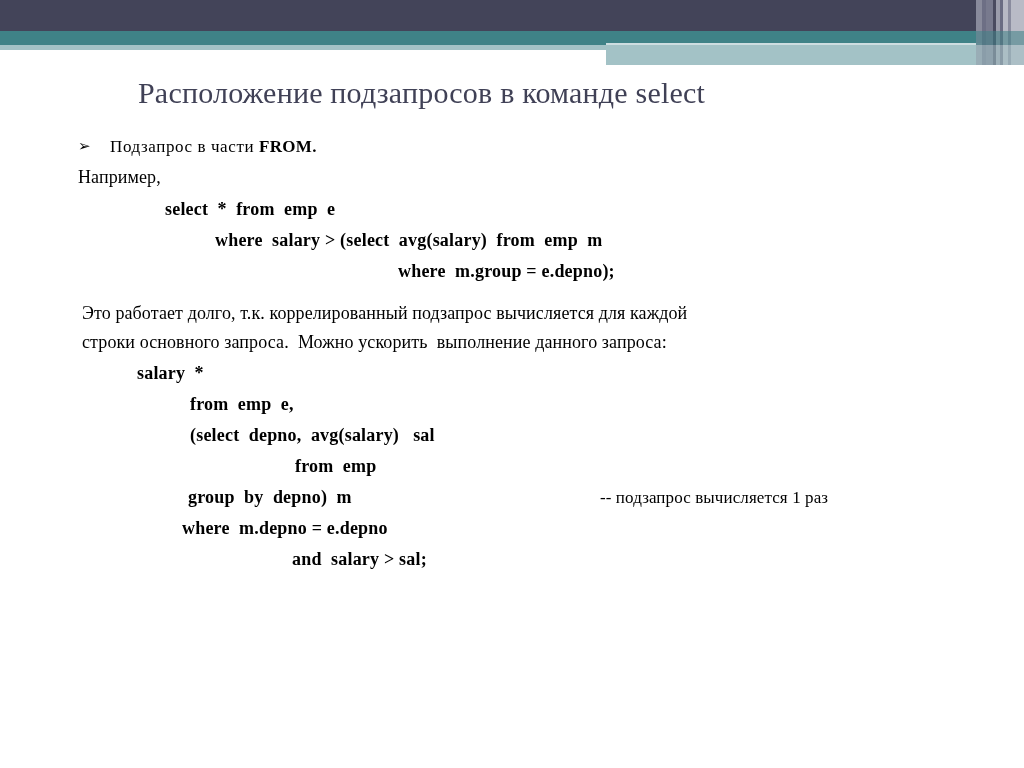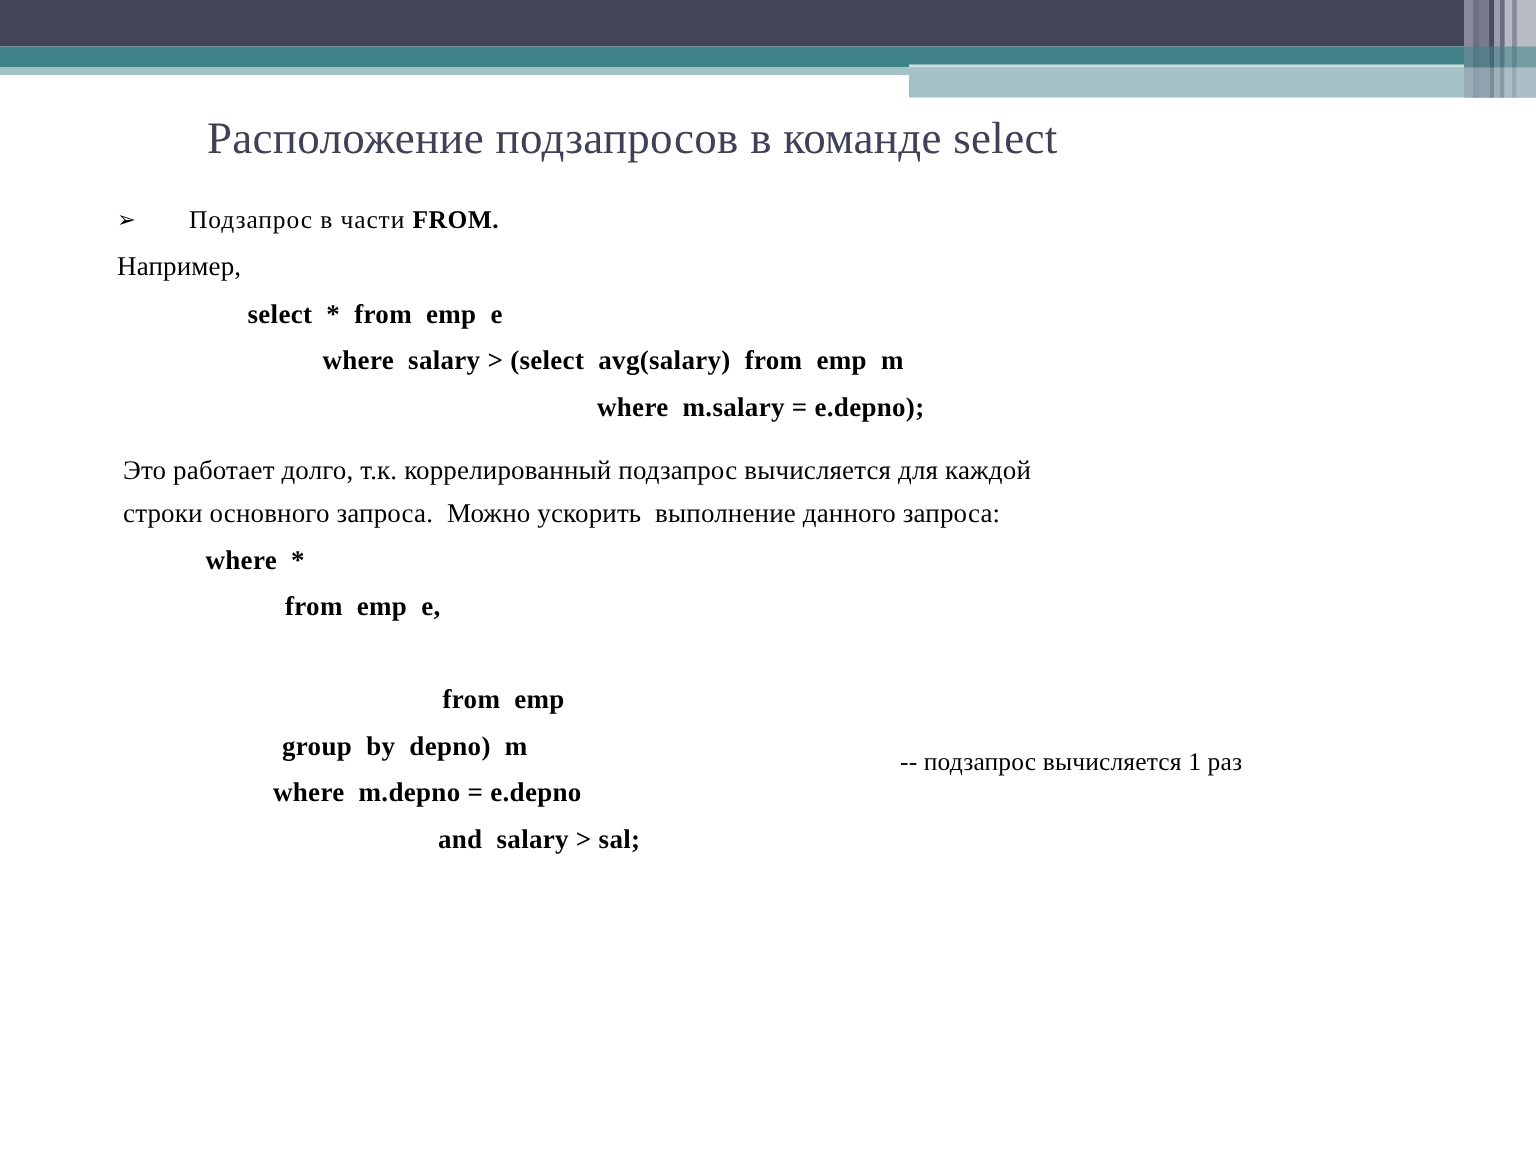--- a/index.html
+++ b/index.html
@@ -102,21 +102,21 @@
   .bullet-glyph {
     position: absolute;
     left: 78px;
     top: 1px;
     font-family: "DejaVu Sans", sans-serif;
     font-size: 15px;
     color: #000;
   }
   .bullet-text {
     display: inline-block;
-    margin-left: 48px;
+    margin-left: 32px;
     letter-spacing: 0.6px;
   }
   .bullet-text b { letter-spacing: 0.3px; }
 
   .para {
     font-size: 18px;
     letter-spacing: 0.1px;
     text-align: center;
   }
 
@@ -124,21 +124,20 @@
     font-weight: bold;
     font-size: 18px;
     letter-spacing: 0.2px;
     white-space: pre;
     text-align: right;
   }
   .comment {
     font-weight: normal;
     font-size: 17px;
     letter-spacing: 0.1px;
-    margin-top: 10px;
   }
 
   .r-ex      { position:absolute; left:78px;  top:30px; }
   .r-c1      { position:absolute; left:165px; top:62px; }
   .r-c2      { position:absolute; left:215px; top:93px; }
   .r-c3      { position:absolute; left:398px; top:124px; }
   .r-p1      { position:absolute; left:82px;  top:166px; }
   .r-p2      { position:absolute; left:82px;  top:195px; }
   .r-c4      { position:absolute; left:137px; top:226px; }
   .r-c5      { position:absolute; left:190px; top:257px; }
@@ -181,26 +180,27 @@
 
   <div class="bullet-row">
     <span class="bullet-glyph">➢</span>
     <span class="bullet-text"><span>Подзапрос   в  части  </span><b>FROM.</b></span>
   </div>
 
   <div class="line para r-ex">Например,</div>
 
   <div class="line code r-c1">select  *  from  emp  e</div>
   <div class="line code r-c2">where  salary &gt; (select  avg(salary)  from  emp  m</div>
-  <div class="line code r-c3">where  m.salary = e.depno);</div>
+  <div class="line code r-c3">where  m.group = e.depno);</div>
 
   <div class="line para r-p2">строки основного запроса.  Можно ускорить  выполнение данного запроса:</div>
   <div class="line para r-p1">Это работает долго, т.к. коррелированный подзапрос вычисляется для каждой</div>
 
-  <div class="line code r-c4">where  *</div>
+  <div class="line code r-c4">salary  *</div>
   <div class="line code r-c5">from  emp  e,</div>
+  <div class="line code r-c6">(select  depno,  avg(salary)   sal</div>
   <div class="line code r-c7">from  emp</div>
   <div class="line code r-c8">group  by  depno)  m</div>
   <div class="line comment r-cmt">-- подзапрос вычисляется 1 раз</div>
   <div class="line code r-c9">where  m.depno = e.depno</div>
   <div class="line code r-c10">and  salary &gt; sal;</div>
 
 </div>
 
 </body></html>

